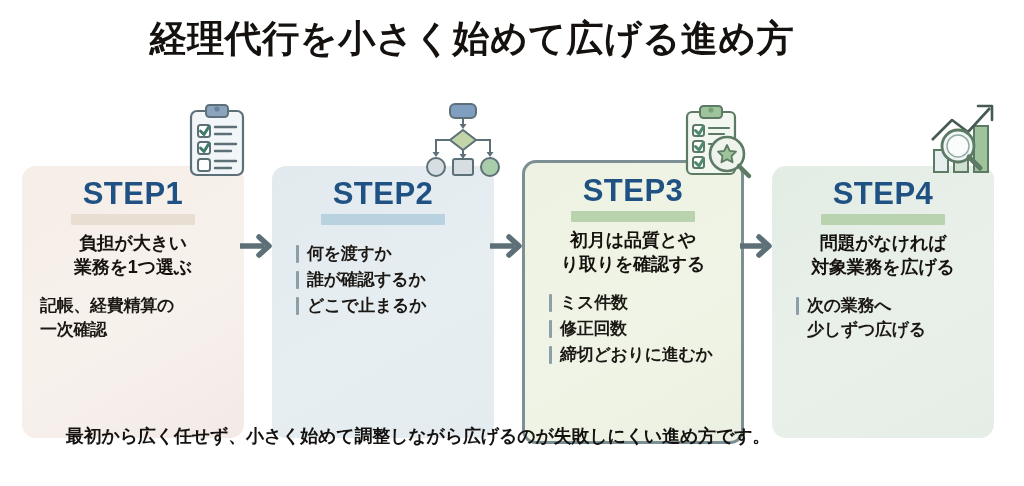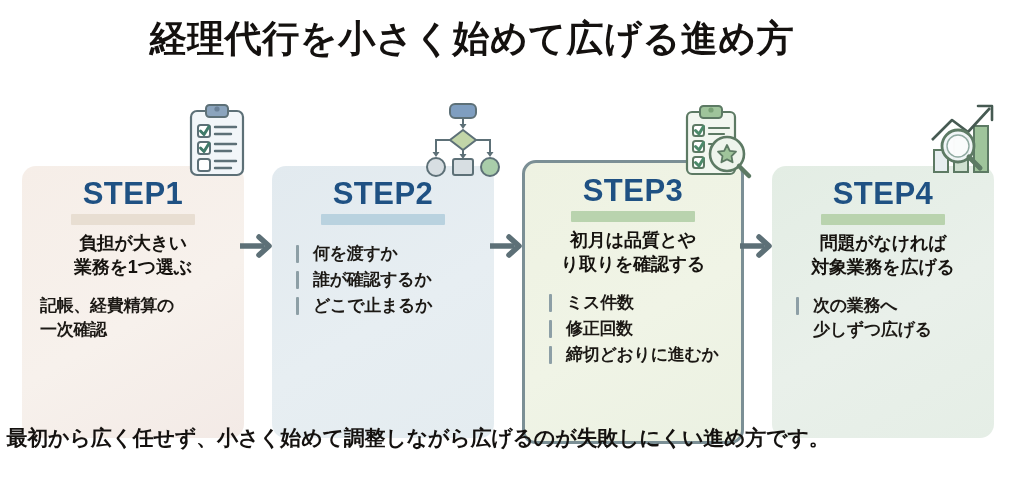--- a/index.html
+++ b/index.html
@@ -60,21 +60,21 @@
   
   .detail {
     margin-top: 14px;
     font-size: 17px; font-weight: 700; line-height: 1.44;
     color: #1c1915;
     letter-spacing: -0.3px;
   }
   .detail.plain { padding-left: 6px; }
   .bullets { list-style: none; padding-left: 12px; }
   .bullets li {
-    position: relative; padding-left: 17px; margin-bottom: 2px;
+    position: relative; padding-left: 11px; margin-bottom: 2px;
     font-size: 17px; font-weight: 700; line-height: 1.42;
     color: #1c1915; letter-spacing: -0.3px;
   }
   .bullets li::before {
     content: ""; position: absolute; left: 0; top: 3px;
     width: 2.5px; height: 18px; background: #8d9fa6; border-radius: 1px;
   }
   .bullets li.two-line { line-height: 1.42; }
 
   
@@ -85,21 +85,21 @@
   .icon { position: absolute; }
   .ic1 { left: 186px; top: 104px; }
   .ic2 { left: 424px; top: 102px; }
   .ic3 { left: 682px; top: 104px; }
   .ic4 { left: 928px; top: 100px; }
 
   
   .footer {
     position: absolute; left: 0; top: 424px; width: 836px;
     text-align: center;
-    font-size: 21px; font-weight: 700; color: #14110f;
+    font-size: 18px; font-weight: 700; color: #14110f;
     letter-spacing: -0.2px;
   }
 </style>
 </head>
 <body>
 
 <div class="page">
 
   <div class="title">経理代行を小さく始めて広げる進め方</div>
 

